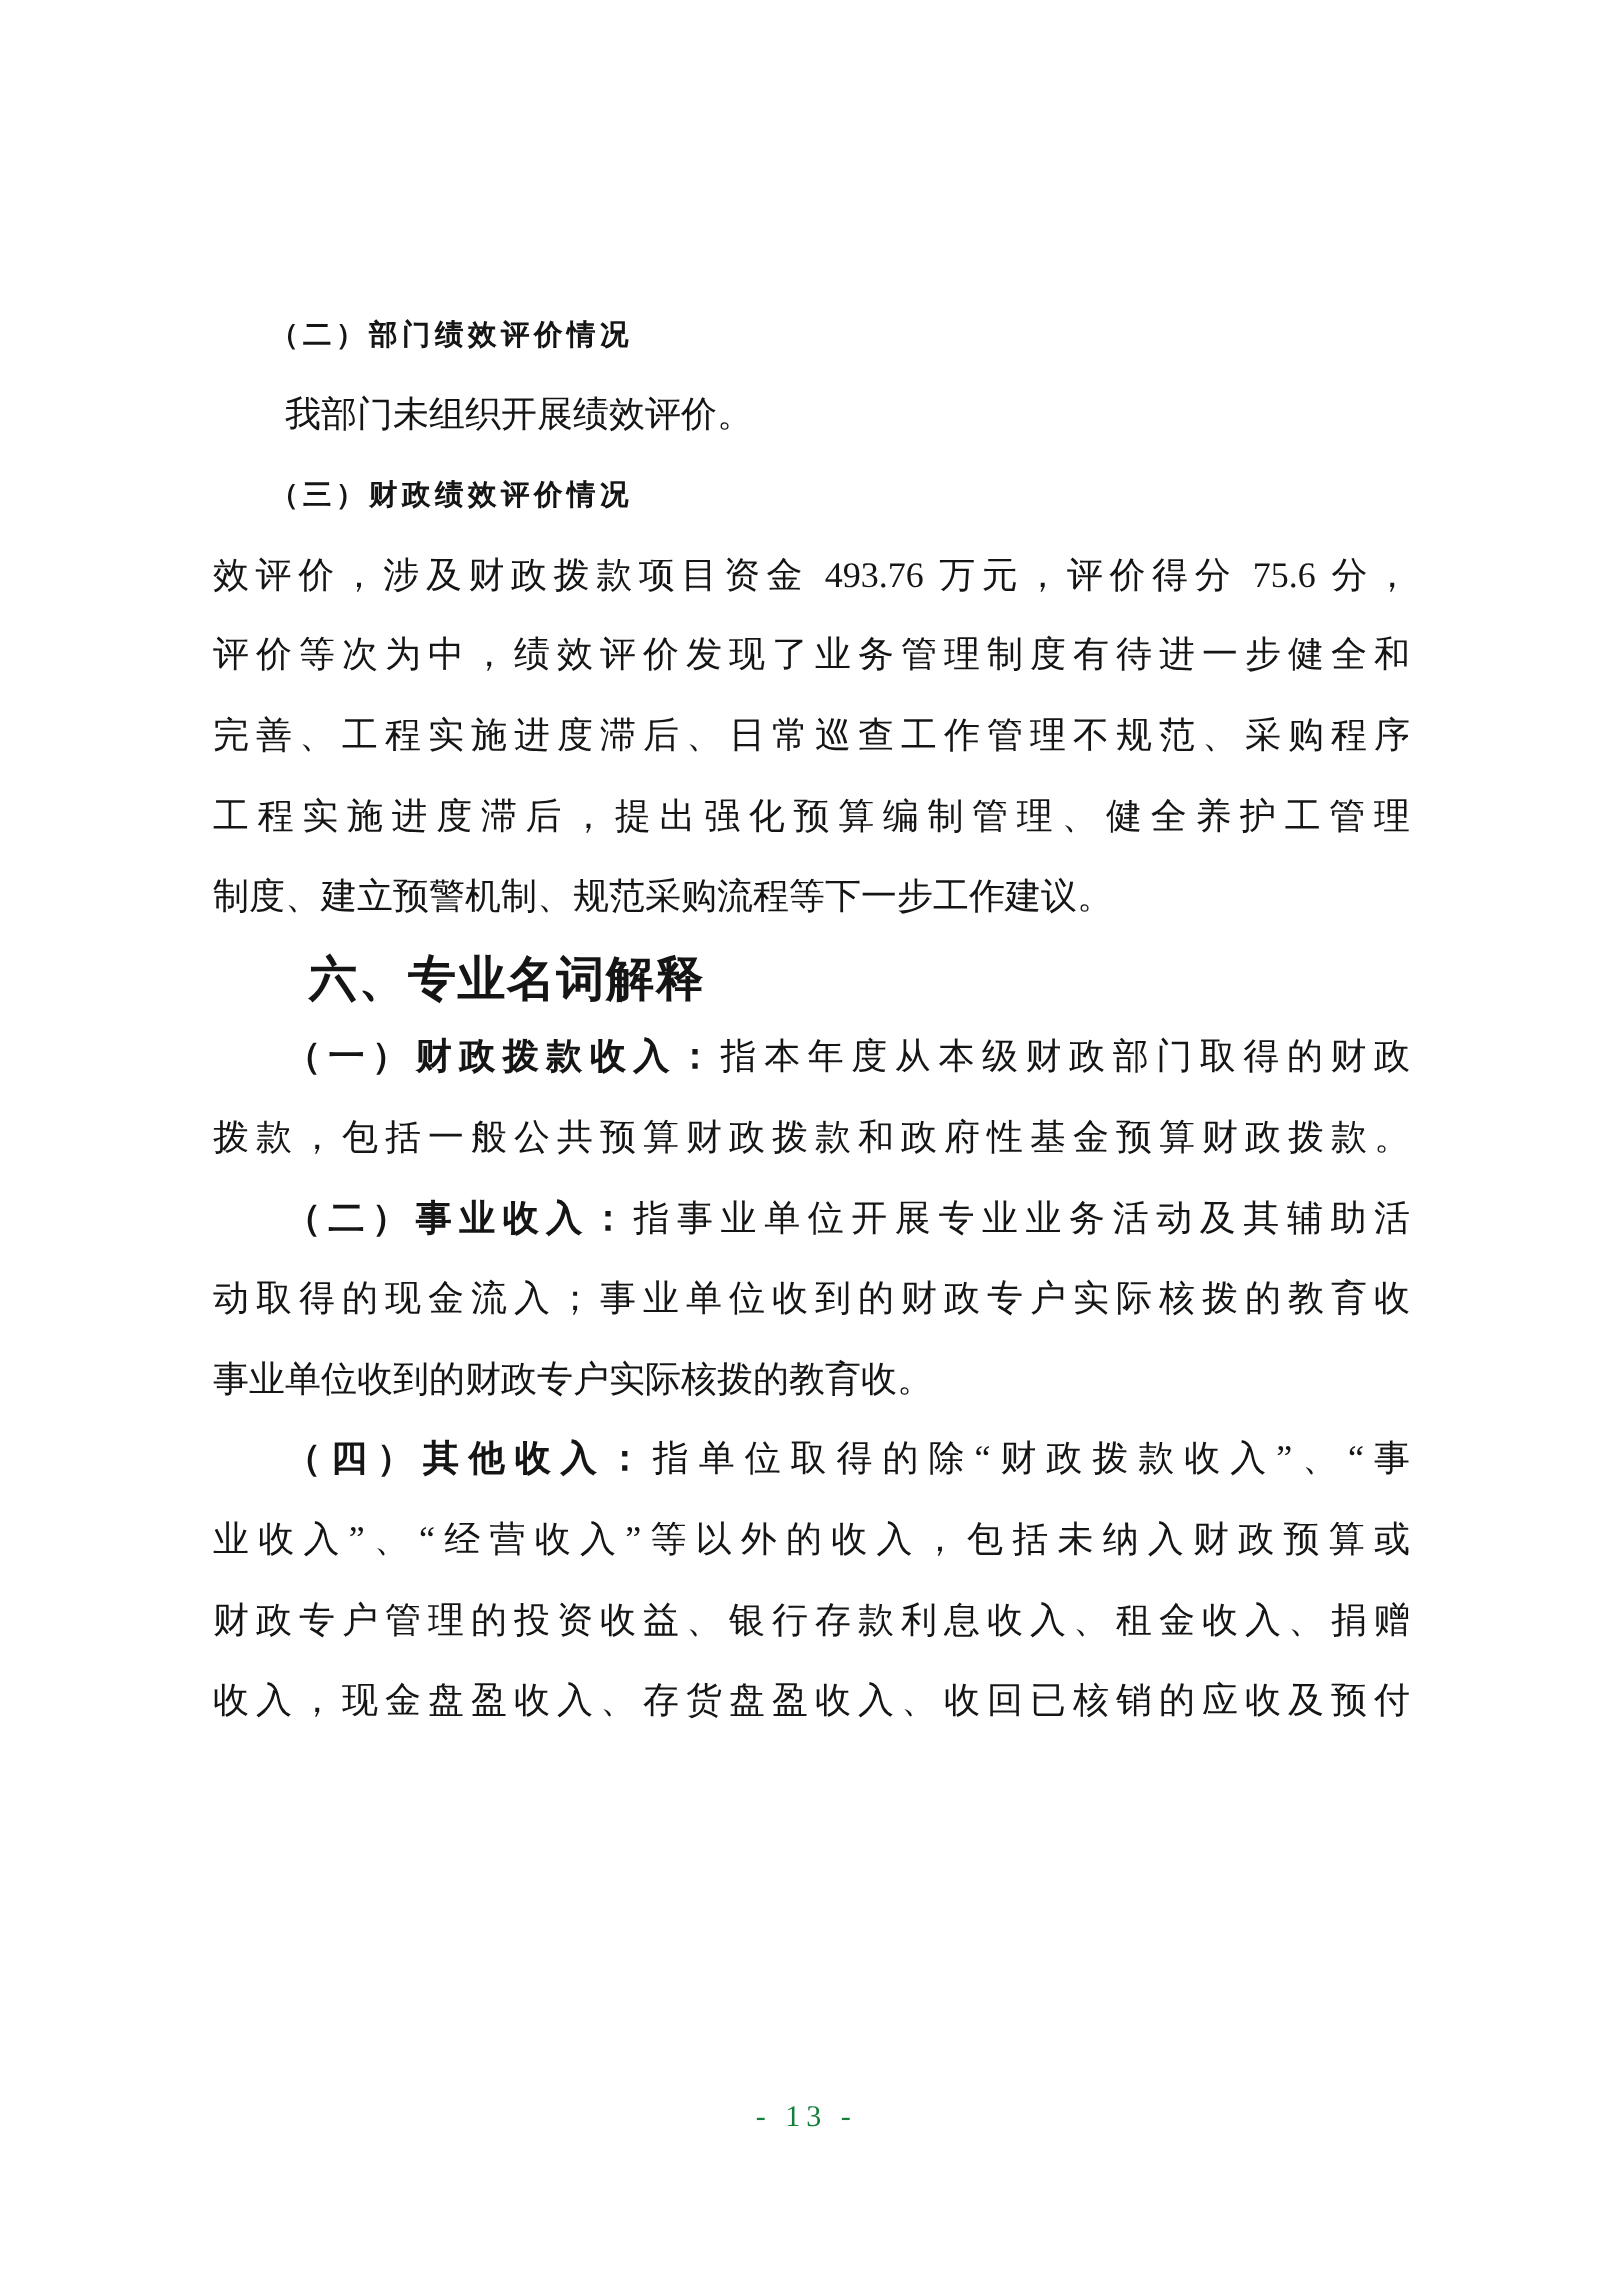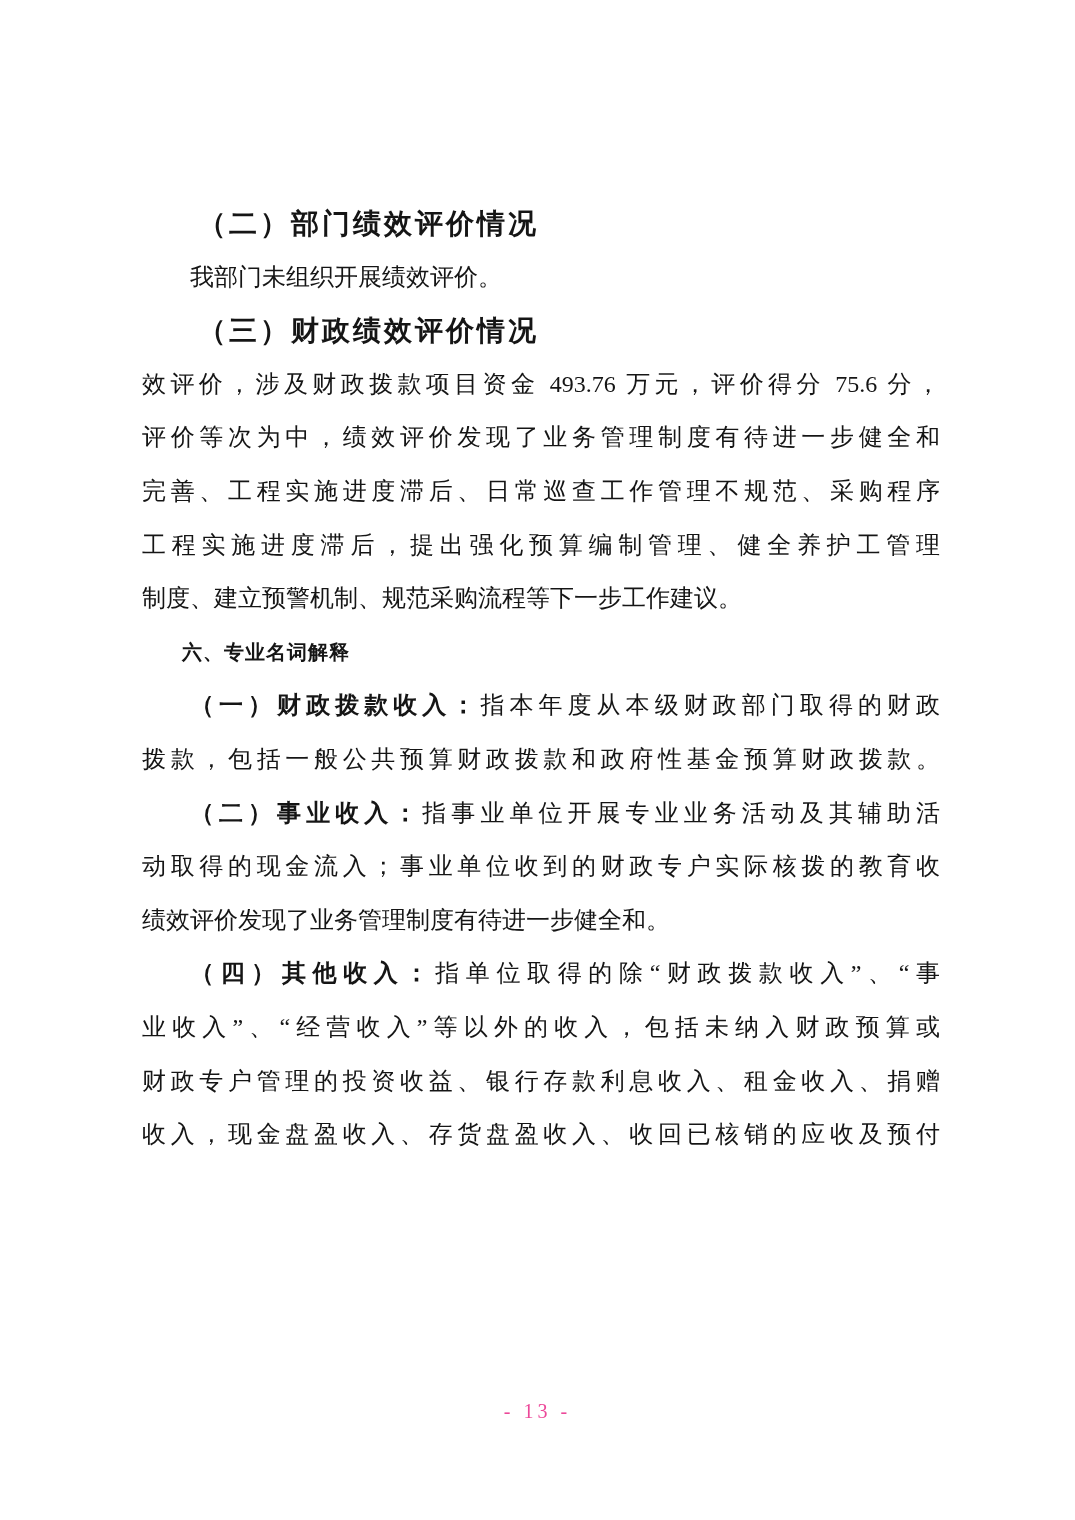--- a/index.html
+++ b/index.html
@@ -25,57 +25,57 @@
     white-space: nowrap;
     text-align: left;
   }
   .line.indent { text-indent: 2em; }
   .line.fill {
     text-align: justify;
     text-align-last: justify;
     text-justify: inter-character;
     white-space: normal;
   }
-  .heading-kai { font-weight: bold; letter-spacing: 3px; font-size: 28px; }
+  .heading-kai { font-weight: bold; letter-spacing: 3px; font-size: 19px; }
   .heading-hei {
     font-family: "Liberation Sans", "DejaVu Sans", sans-serif;
     font-weight: bold;
-    font-size: 20px;
+    font-size: 32px;
     letter-spacing: 1px;
   }
   .seg.b { font-weight: bold; }
   .page-footer {
     position: absolute;
     left: 0;
     top: 1400px;
     width: 100%;
     text-align: center;
     font-size: 20px;
     letter-spacing: 4px;
-    color: #ec4899;
+    color: #15803d;
   }
 </style>
 </head>
 <body>
 
 <div class="page">
   <div class="doc-body">
       <div class="line heading-kai indent"><span class="seg b">（二）部门绩效评价情况</span></div>
       <div class="line indent"><span class="seg">我部门未组织开展绩效评价。</span></div>
       <div class="line heading-kai indent"><span class="seg b">（三）财政绩效评价情况</span></div>
       <div class="line fill"><span class="seg">效评价，涉及财政拨款项目资金 493.76 万元，评价得分 75.6 分，</span></div>
       <div class="line fill"><span class="seg">评价等次为中，绩效评价发现了业务管理制度有待进一步健全和</span></div>
       <div class="line fill"><span class="seg">完善、工程实施进度滞后、日常巡查工作管理不规范、采购程序</span></div>
       <div class="line fill"><span class="seg">工程实施进度滞后，提出强化预算编制管理、健全养护工管理</span></div>
       <div class="line"><span class="seg">制度、建立预警机制、规范采购流程等下一步工作建议。</span></div>
       <div class="line heading-hei indent"><span class="seg b">六、专业名词解释</span></div>
       <div class="line indent fill"><span class="seg b">（一）财政拨款收入：</span><span class="seg">指本年度从本级财政部门取得的财政</span></div>
       <div class="line fill"><span class="seg">拨款，包括一般公共预算财政拨款和政府性基金预算财政拨款。</span></div>
       <div class="line indent fill"><span class="seg b">（二）事业收入：</span><span class="seg">指事业单位开展专业业务活动及其辅助活</span></div>
       <div class="line fill"><span class="seg">动取得的现金流入；事业单位收到的财政专户实际核拨的教育收</span></div>
-      <div class="line"><span class="seg">绩效评价发现了业务管理制度有待进一步健全和。</span></div>
+      <div class="line"><span class="seg">事业单位收到的财政专户实际核拨的教育收。</span></div>
       <div class="line indent fill"><span class="seg b">（四）其他收入：</span><span class="seg">指单位取得的除“财政拨款收入”、“事</span></div>
       <div class="line fill"><span class="seg">业收入”、“经营收入”等以外的收入，包括未纳入财政预算或</span></div>
       <div class="line fill"><span class="seg">财政专户管理的投资收益、银行存款利息收入、租金收入、捐赠</span></div>
       <div class="line fill"><span class="seg">收入，现金盘盈收入、存货盘盈收入、收回已核销的应收及预付</span></div>
     </div>
   <div class="page-footer">- 13 -</div>
 </div>
 
 </body></html>

